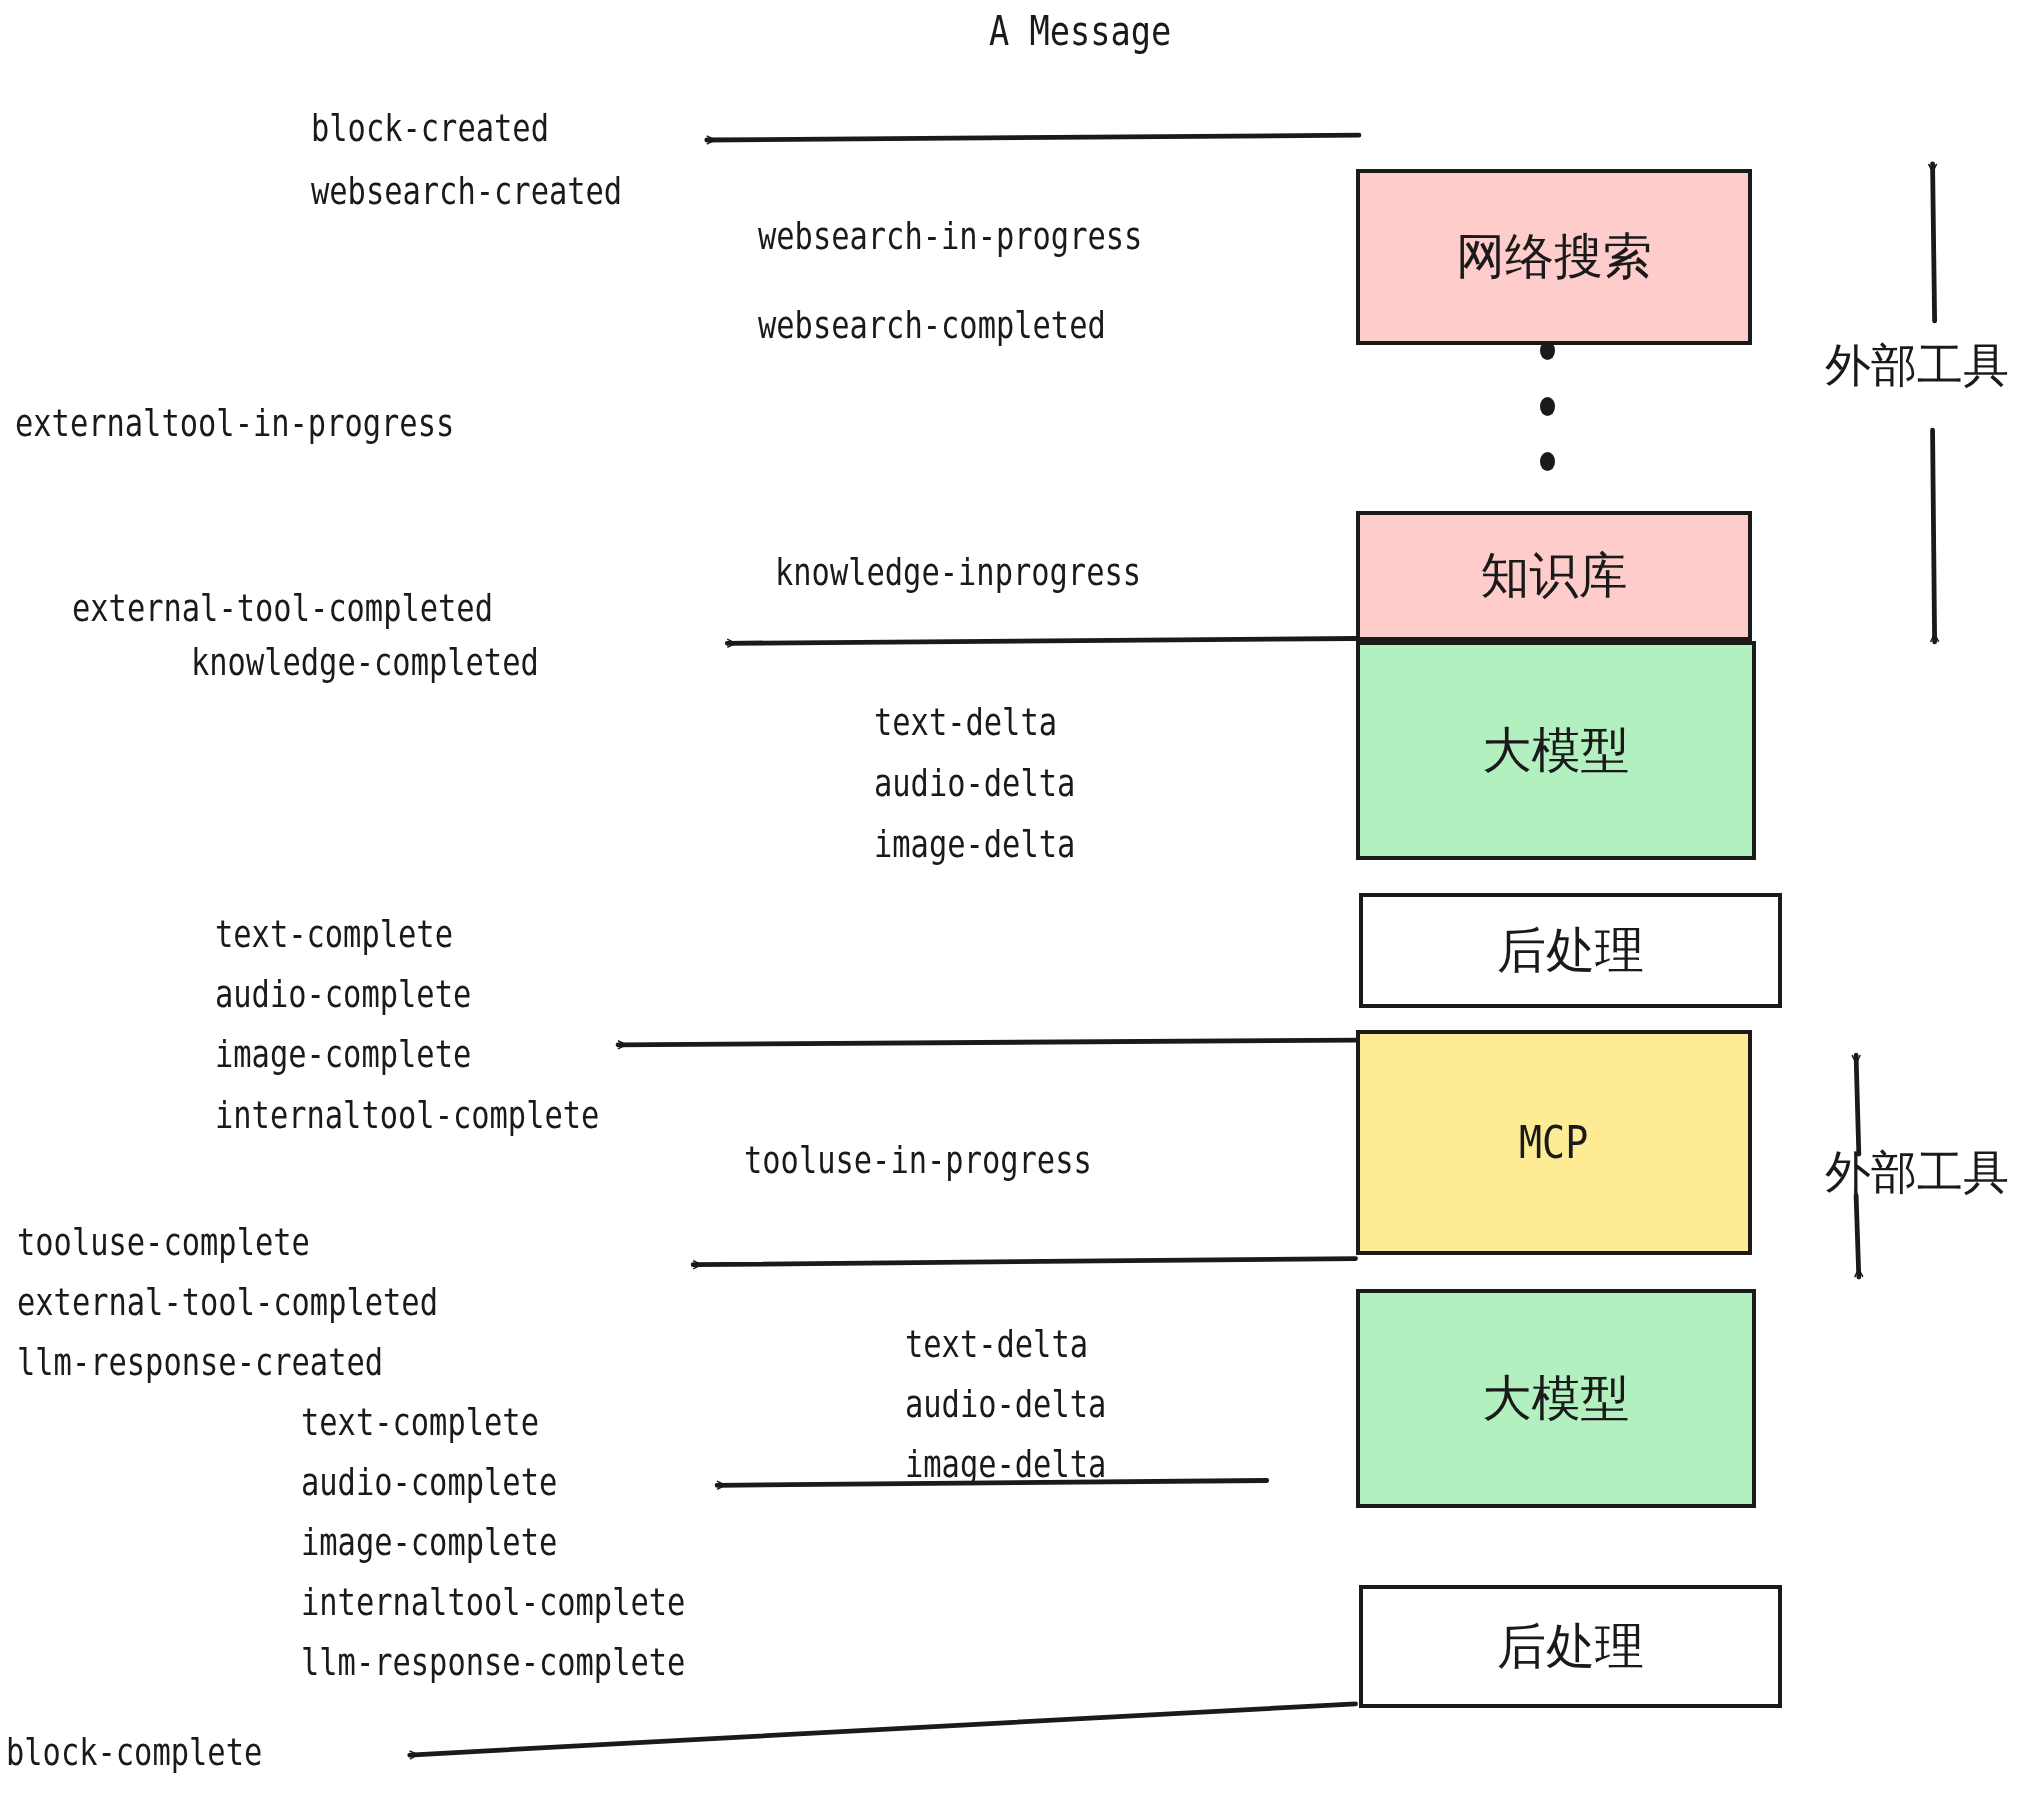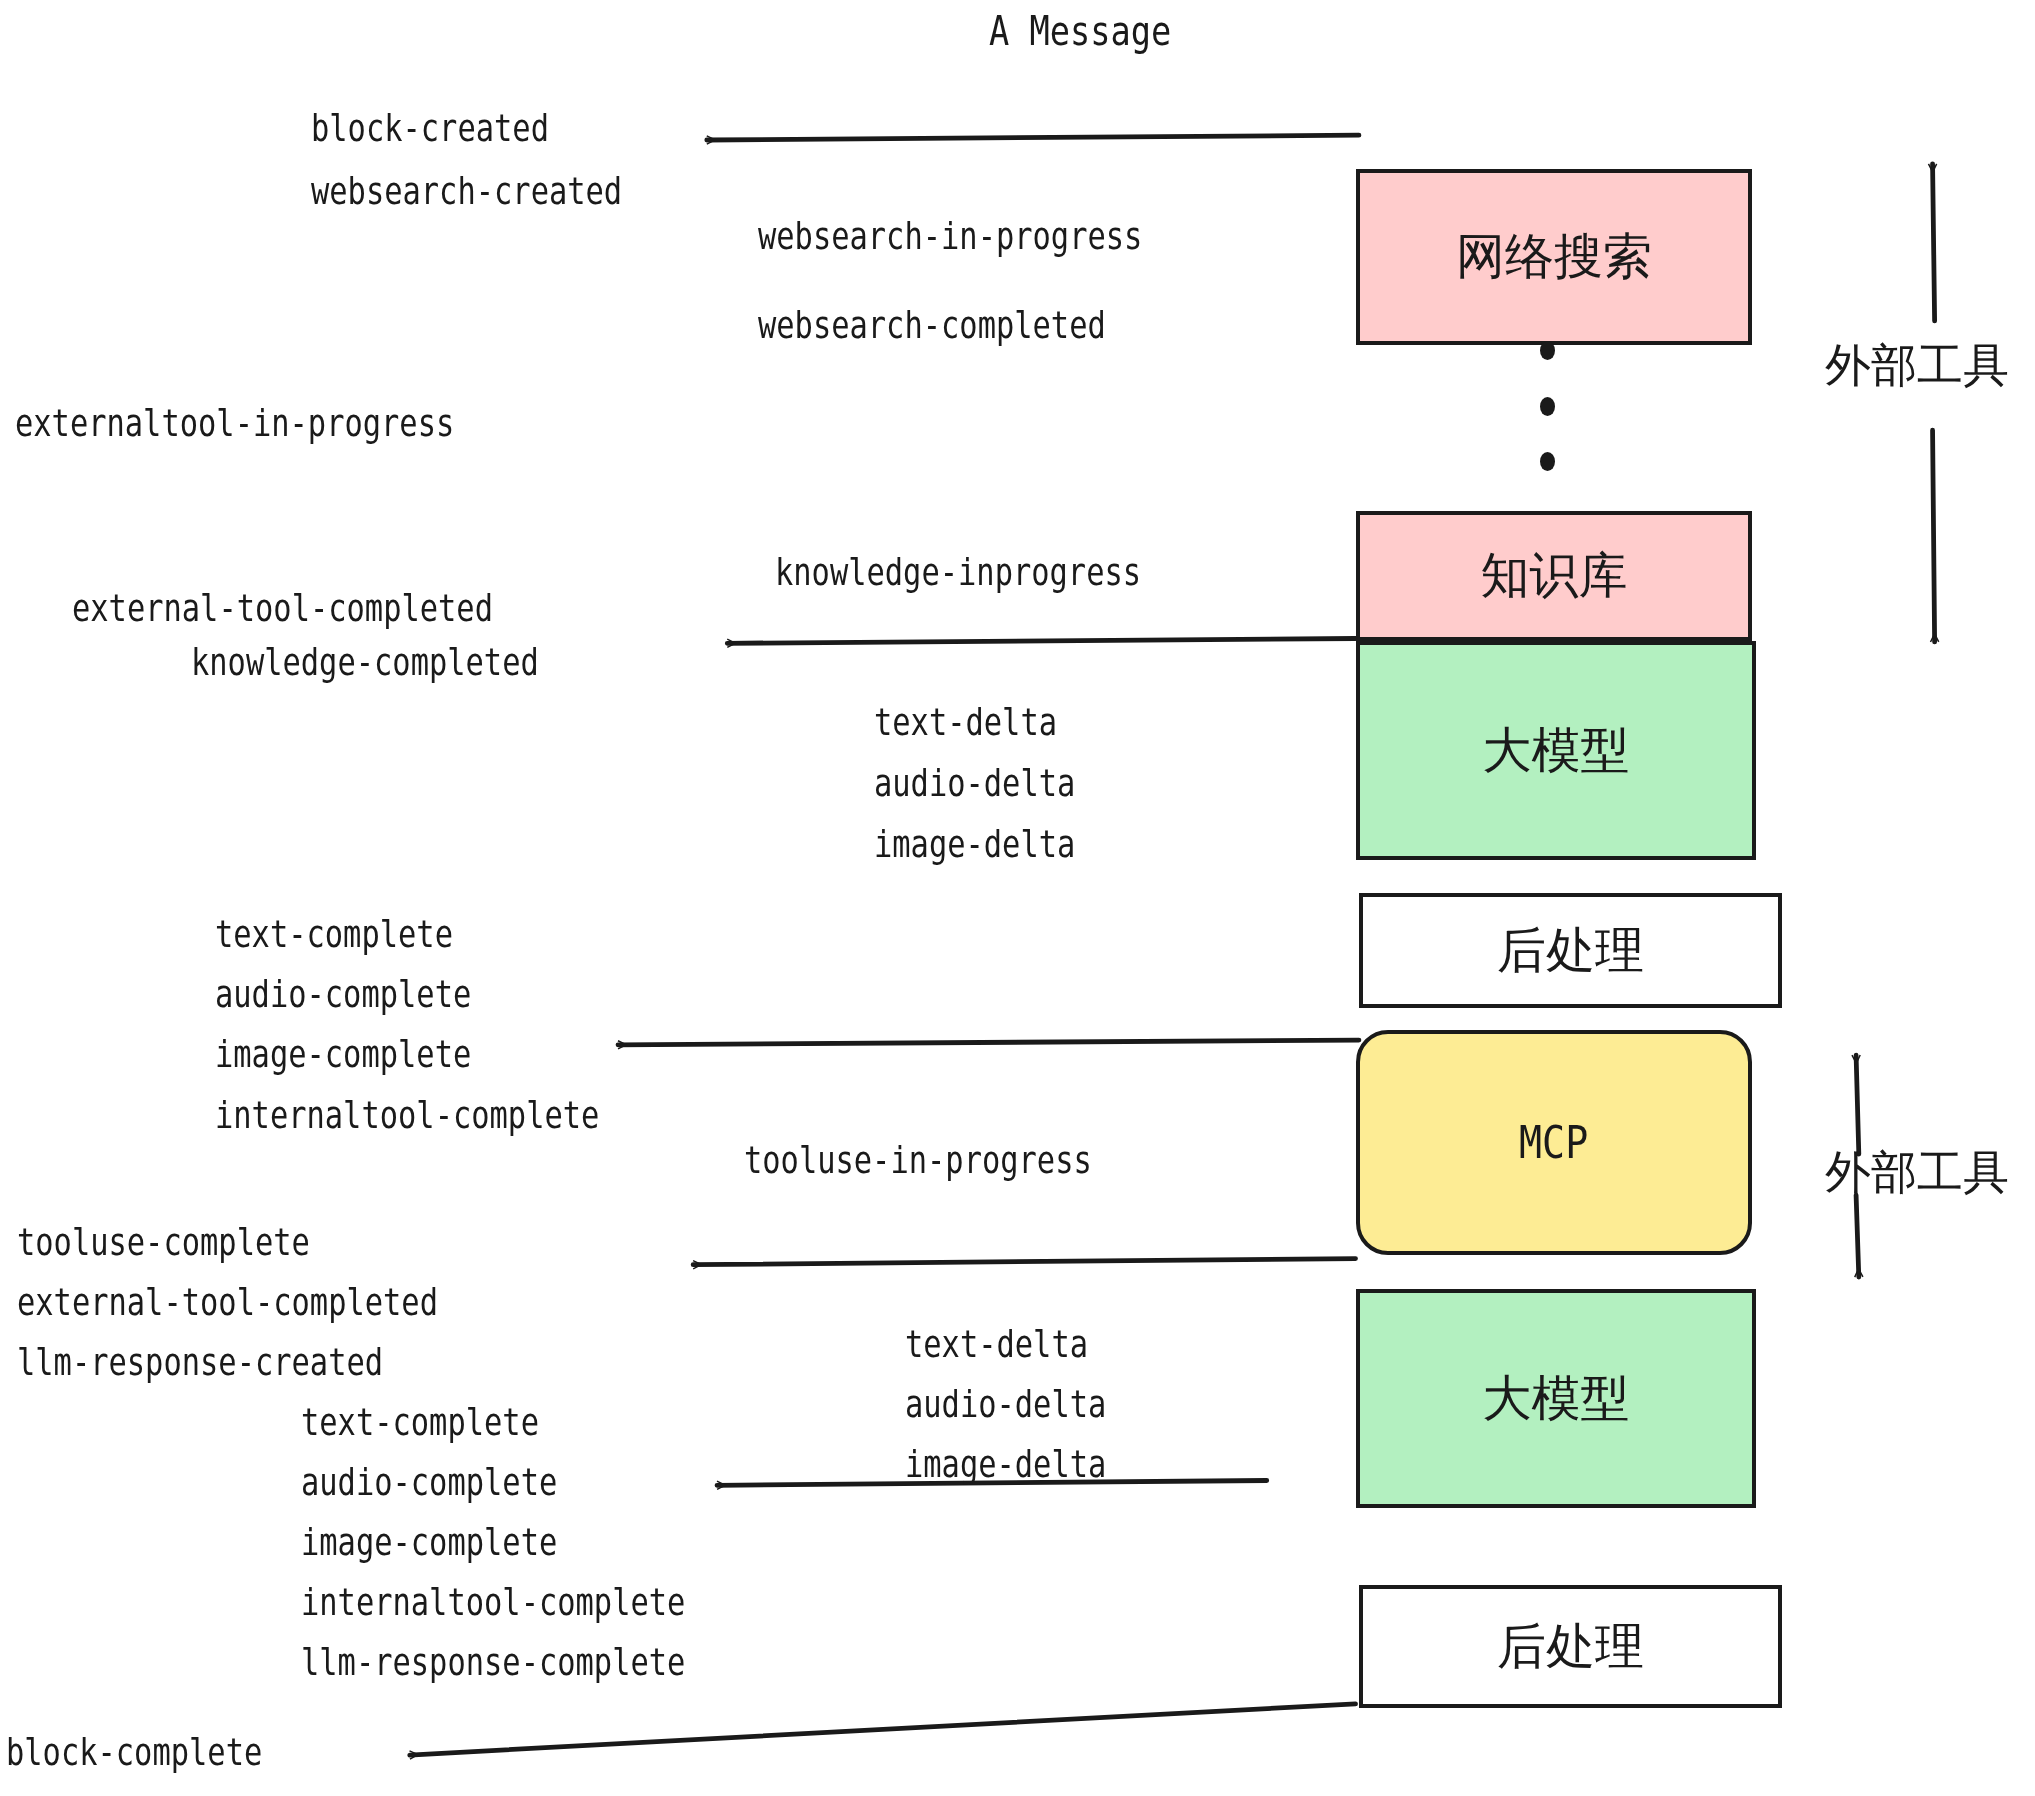--- a/index.html
+++ b/index.html
@@ -173,21 +173,21 @@
   </div>
 
   <div class="box" style="left:1356px; top:641px; width:400px; height:219px; background:#B3F0C0;">
     <span>大模型</span>
   </div>
 
   <div class="box" style="left:1359px; top:893px; width:423px; height:115px; background:#FFFFFF;">
     <span>后处理</span>
   </div>
 
-  <div class="box mcp" style="left:1356px; top:1030px; width:396px; height:225px; background:#FDEC94;border-radius:32px;">
+  <div class="box mcp" style="left:1356px; top:1030px; width:396px; height:225px; background:#FDEC94;">
     <span>MCP</span>
   </div>
 
   <div class="box" style="left:1356px; top:1289px; width:400px; height:219px; background:#B3F0C0;">
     <span>大模型</span>
   </div>
 
   <div class="box" style="left:1359px; top:1585px; width:423px; height:123px; background:#FFFFFF;">
     <span>后处理</span>
   </div>

